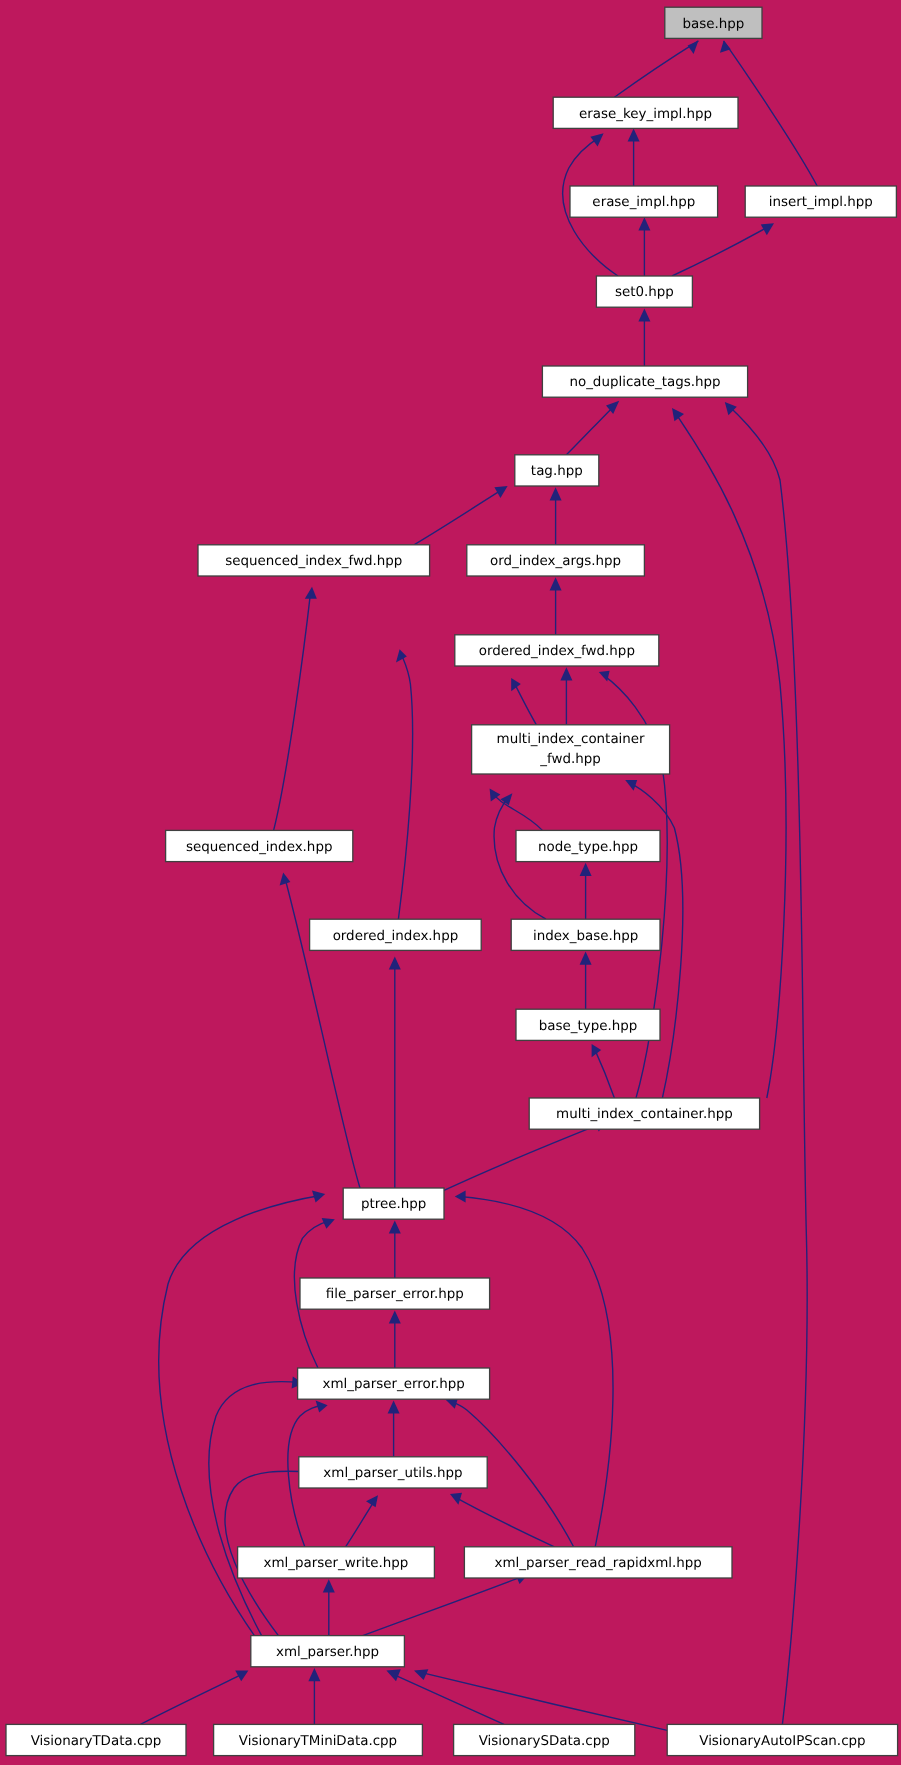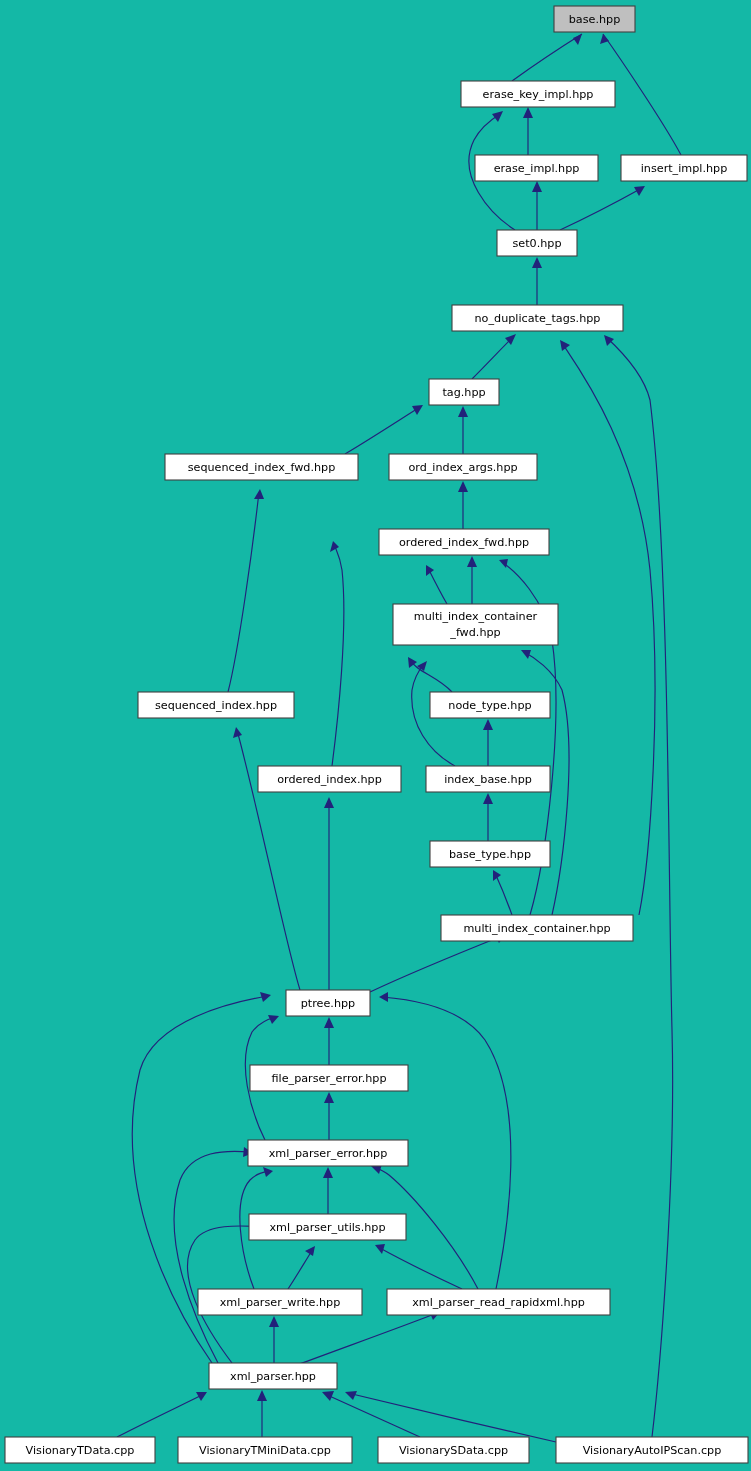--- a/index.html
+++ b/index.html
@@ -1,17 +1,17 @@
 <!DOCTYPE html>
 <html><head>
 <meta charset="utf-8">
 <style>
   html,body{margin:0;padding:0;background:#ffffff;}
   body{font-family:"DejaVu Sans","Liberation Sans",sans-serif;}
-  #canvas{position:relative;width:751px;height:1471px;background:#14b8a6;overflow:hidden;}
+  #canvas{position:relative;width:751px;height:1471px;background:#be185d;overflow:hidden;}
   #graph{position:absolute;left:0;top:0;width:751px;height:1471px;}
   .nodebox rect{fill:#ffffff;stroke:#404040;stroke-width:1.1;}
   .nodebox.root rect{fill:#bfbfbf;stroke:#404040;stroke-width:1.1;}
   .nodebox text{
     font-family:"DejaVu Sans","Liberation Sans",sans-serif;
     font-size:11.2px;
     fill:#000000;
     text-anchor:middle;
     dominant-baseline:middle;
   }

